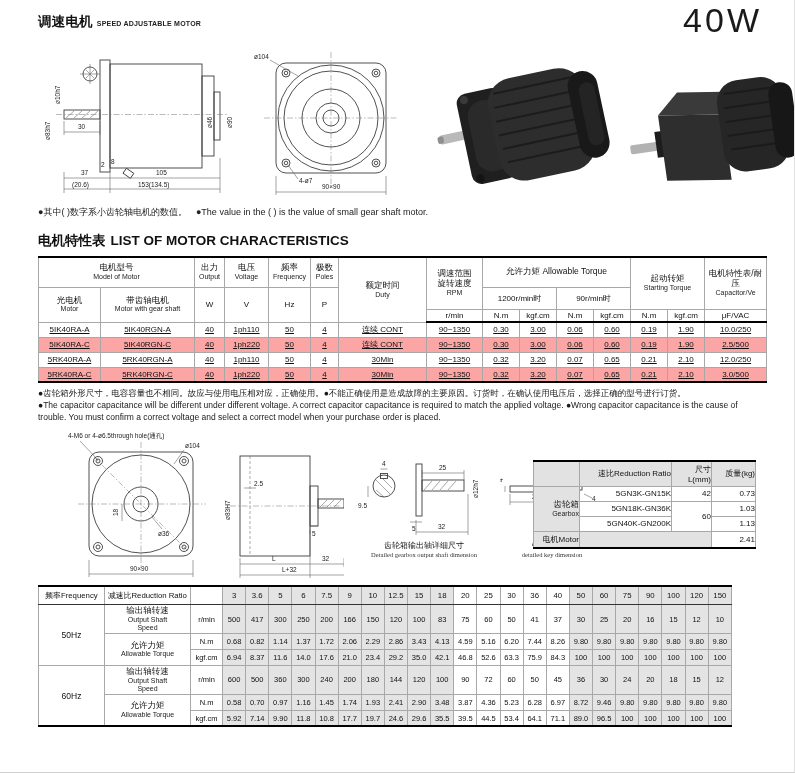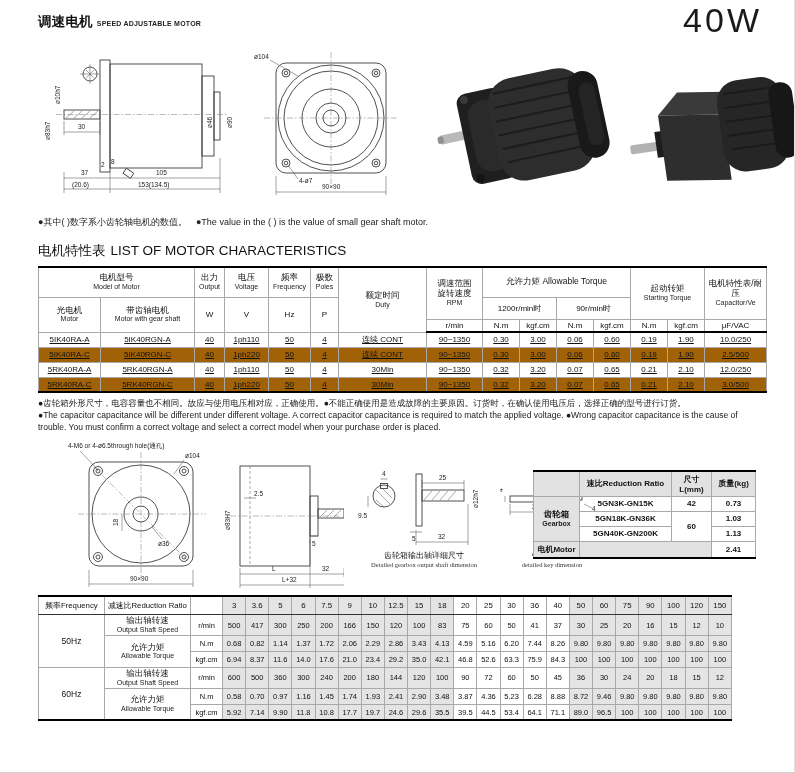--- a/index.html
+++ b/index.html
@@ -18,64 +18,64 @@
 
   
   .draw-row { display:flex; align-items:flex-start; height:148px; margin-top:2px; }
   .draw-row svg { flex:none; }
   svg text { font-family:"Liberation Sans", sans-serif; font-size:6.5px; fill:#222; }
   .dim { stroke:#666; stroke-width:.6; fill:none; }
   .part { stroke:#3d3d3d; stroke-width:.9; fill:none; }
   .cl { stroke:#777; stroke-width:.5; fill:none; stroke-dasharray:6 2 1.5 2; }
   .hatch { stroke:#555; stroke-width:.5; fill:none; }
 
-  .note1 { font-size:9px; color:#222; margin-top:20px; }
-
-  .sec { font-size:13.5px; font-weight:normal; margin-top:13px; }
+  .note1 { font-size:9px; color:#222; margin-top:10px; }
+
+  .sec { font-size:13.5px; font-weight:bold; margin-top:13px; }
   .sec .sec-en { margin-left:5px; }
 
   
   table.char { width:719px; border-collapse:collapse; table-layout:fixed; margin-top:6px;
                border-top:2.5px solid #000; border-bottom:2.5px solid #000; }
   table.char th, table.char td { border:1px solid #a8a8a8; text-align:center;
                font-weight:normal; padding:1px 0; font-size:8px; color:#111; }
   table.char thead tr.h1 th { height:30px; }
   table.char thead tr.h2 th { height:22px; }
   table.char thead tr.h3 th { height:13px; border-bottom:2px solid #000; }
   table.char tbody td { height:15px; font-size:8px;text-decoration:underline; }
-  table.char tbody tr.alt td { background:#a16207; }
+  table.char tbody tr.alt td { background:#fca5a5; }
   .cnl { font-size:8.5px; line-height:1.15; }
   .en  { font-size:7px; color:#222; line-height:1.15; }
 
   
   .notes { margin-top:5px; font-size:8.5px; line-height:1.4; color:#1a1a1a; width:719px; }
 
   
   .gb-row { position:relative; display:flex; height:152px; margin-top:4px; align-items:flex-start; }
   .detail-cap1 { font-size:8px; text-align:center; margin-top:-4px; }
   .detail-cap2 { font-size:6.5px; font-family:"Liberation Serif", serif; color:#333; text-align:center; }
   table.gb { position:absolute; right:0; top:32px; width:222px; border-collapse:collapse;
              table-layout:fixed; border-top:2px solid #000; border-bottom:2px solid #000; }
-  table.gb th, table.gb td { border:1px solid #a8a8a8; font-size:8px; font-weight:bold;
-             text-align:center; padding:2px 0; height:15px; color:#111; }
+  table.gb th, table.gb td { border:1px solid #a8a8a8; font-size:8px; font-weight:normal;
+             text-align:right; padding:2px 0; height:15px; color:#111; }
   table.gb .gshade { background:#e2e2e2; }
 
   
   .tq-line { display:flex; align-items:flex-end; justify-content:space-between; margin-top:8px; }
   .model-note { font-size:8px; padding-bottom:1px; }
   .model-note .cnb { font-weight:bold; font-size:8.5px; }
   table.tq { width:694px; border-collapse:collapse; table-layout:fixed; margin-top:5px;
              border-top:2px solid #000; border-bottom:2.5px solid #000; }
   table.tq th, table.tq td { border:1px solid #a8a8a8; text-align:center; font-weight:normal;
              padding:0; font-size:7.5px; height:16px; color:#111; }
   table.tq thead th { height:19px; border-bottom:1.6px solid #333; font-size:7.8px; }
   table.tq .shade { background:#e4e4e4; }
   table.tq .grp { border-left:1.5px solid #444; }
   table.tq .freqc { font-size:8.5px; }
-  table.tq .rowlbl { padding:1px 0; }
+  table.tq .rowlbl { padding:1px 12px; }
   table.tq .unitc { font-size:7.5px; }
   table.tq tr.bsep th, table.tq tr.bsep td { border-top:1.6px solid #333; }
 </style>
 </head>
 <body>
 
 <div class="page">
 
   <div class="hdr">
     <div class="hdr-title">
@@ -670,21 +670,21 @@
           <td class="v shade">1.45</td>
           <td class="v shade">1.74</td>
           <td class="v shade">1.93</td>
           <td class="v shade">2.41</td>
           <td class="v shade">2.90</td>
           <td class="v shade">3.48</td>
           <td class="v grp">3.87</td>
           <td class="v">4.36</td>
           <td class="v">5.23</td>
           <td class="v">6.28</td>
-          <td class="v">8.88</td>
+          <td class="v">6.97</td>
           <td class="v shade grp">8.72</td>
           <td class="v shade">9.46</td>
           <td class="v shade">9.80</td>
           <td class="v shade">9.80</td>
           <td class="v shade">9.80</td>
           <td class="v shade">9.80</td>
           <td class="v shade">9.80</td>
         </tr>
         <tr>
           <td class="unitc">kgf.cm</td>

